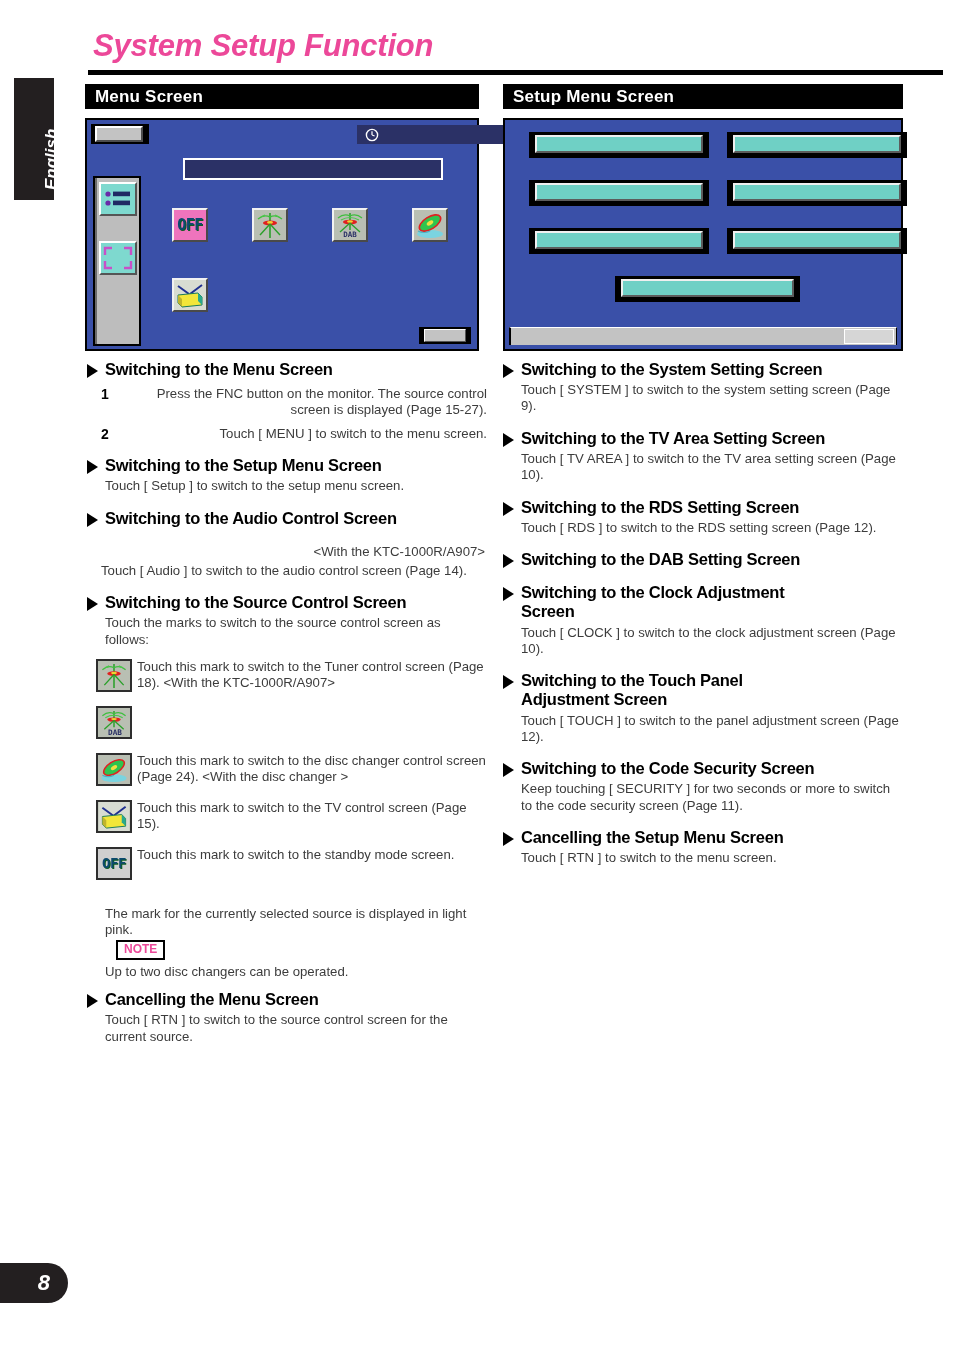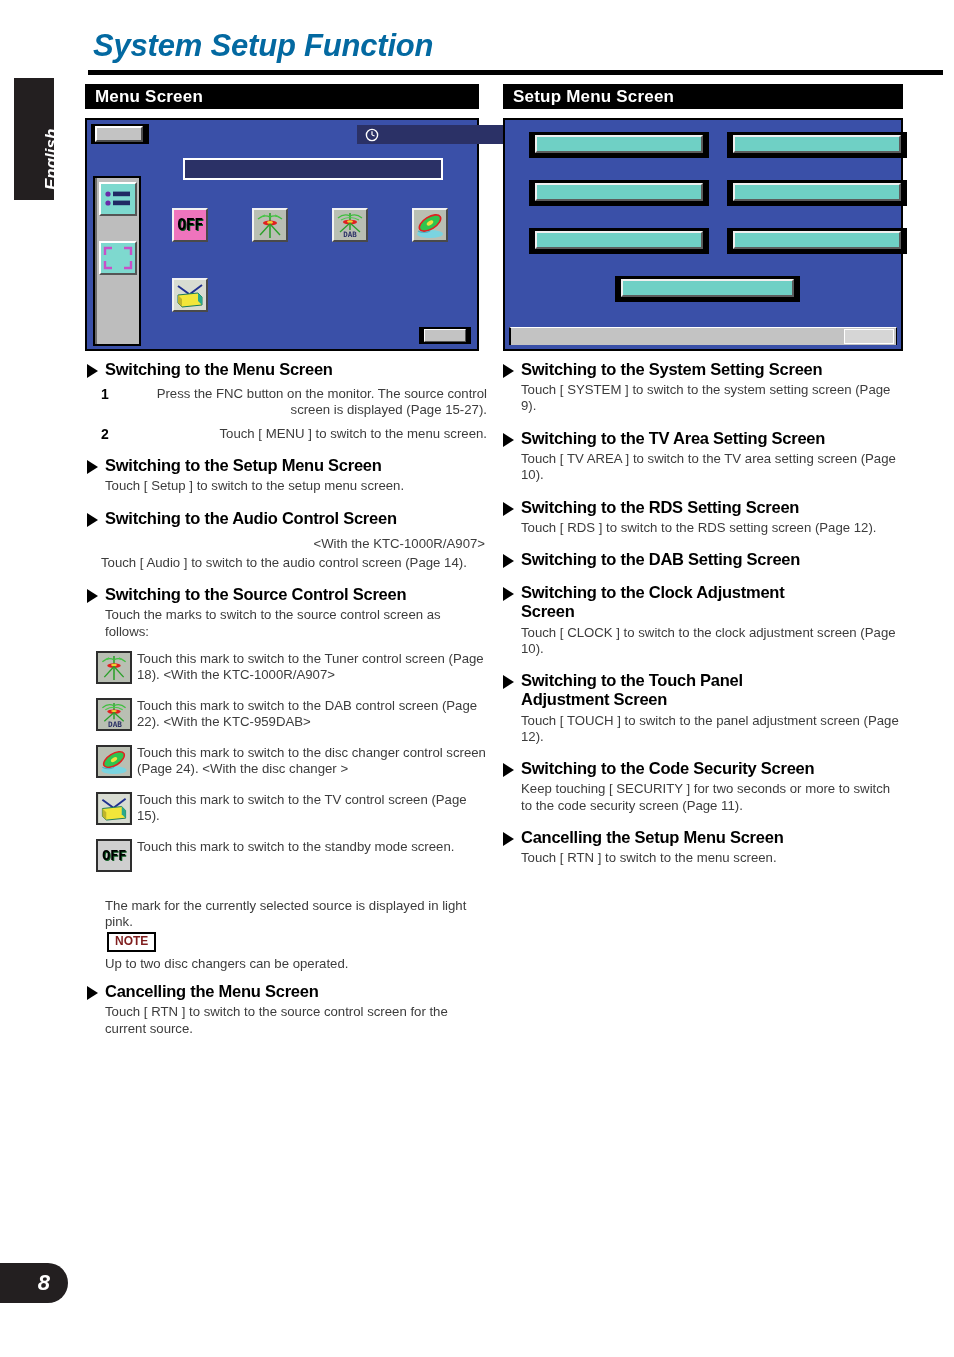--- a/index.html
+++ b/index.html
@@ -16,21 +16,21 @@
   .lang-tab span{
     display:block;color:#ffffff;font-style:italic;font-weight:bold;font-size:17px;
     white-space:nowrap;
     transform:rotate(-90deg);
     transform-origin:left top;
     position:absolute;left:28px;top:112px;
   }
   
   .page-title{
     position:absolute;left:93px;top:28px;
-    font-size:31px;font-weight:bold;font-style:italic;color:#0369a1;
+    font-size:31px;font-weight:bold;font-style:italic;color:#ec4899;
     letter-spacing:-0.2px;
   }
   .title-rule{
     position:absolute;left:88px;top:70px;width:855px;height:5px;background:#000;
   }
   
   .sec-bar{
     position:absolute;height:25px;background:#000000;color:#fff;
     font-size:17px;font-weight:bold;
     display:flex;align-items:center;padding-left:10px;box-sizing:border-box;
@@ -78,21 +78,21 @@
   .src-icon{
     position:absolute;width:36px;height:34px;box-sizing:border-box;
     border-top:2px solid #f2f2f2;border-left:2px solid #f2f2f2;
     border-right:2px solid #4a4a4a;border-bottom:2px solid #4a4a4a;
     background:#b9bfb3;overflow:hidden;
   }
   .src-icon.pink{background:#ef74bd;}
   .src-icon svg,.src-icon span{display:block;}
   .off-label{
     font-family:"DejaVu Sans Mono", monospace;font-weight:bold;font-size:15px;
-    color:#000000;text-align:center;line-height:30px;letter-spacing:-0.5px;
+    color:#0c4a6e;text-align:center;line-height:30px;letter-spacing:-0.5px;
     text-shadow:1px 1px 0 #0d5c22;
   }
   .btn-bottom{
     position:absolute;right:6px;bottom:5px;width:52px;height:17px;background:#000;
   }
   .btn-bottom i{
     position:absolute;left:5px;top:2px;right:5px;bottom:2px;background:#c3c3c3;
     border-top:1px solid #fff;border-left:1px solid #fff;
     border-right:1px solid #555;border-bottom:1px solid #555;
   }
@@ -141,37 +141,37 @@
   .gap-l{height:20px;}
 
   
   .step{position:relative;padding-left:37px;margin-top:7px;}
   .step .num{
     position:absolute;left:14px;top:0;font-size:14px;font-weight:bold;color:#000;
   }
   .step .txt{font-size:13.2px;line-height:1.24;color:#3c3c3c;display:block;text-align:right;}
 
   .right-note{
-    text-align:right;font-size:13.2px;color:#3c3c3c;margin:8px 0 0 0;
+    text-align:right;font-size:13.2px;color:#3c3c3c;margin:16px 0 0 0;
     padding-right:2px;
   }
 
   
   .mark-row{position:relative;padding-left:50px;margin-top:11px;min-height:36px;}
   .mark-row .mk{
     position:absolute;left:9px;top:0;width:36px;height:33px;box-sizing:border-box;
     border:2px solid #2e2e2e;background:#b9bfb3;overflow:hidden;
   }
   .mark-row .mk.pinkless{background:#cfcfcf;}
   .mark-row .mtxt{font-size:13.2px;line-height:1.24;color:#3c3c3c;display:block;}
 
   
   .note-box{
     display:inline-block;border:2px solid #000;padding:0px 6px 1px 6px;
-    font-size:12px;font-weight:bold;color:#7f1d1d;margin-left:20px;line-height:15px;
+    font-size:12px;font-weight:bold;color:#ec4899;margin-left:29px;line-height:15px;
   }
 
   
   .pagenum{
     position:absolute;left:-10px;top:1263px;width:78px;height:40px;background:#231f20;
     border-radius:0 22px 22px 0;
     color:#fff;font-size:22px;font-weight:bold;font-style:italic;
     display:flex;align-items:center;justify-content:flex-end;padding-right:18px;
     box-sizing:border-box;
   }
@@ -356,21 +356,20 @@
         <rect width="32" height="30" fill="#b9bfb3"></rect>
         <path d="M16 3 L16 20" stroke="#2aa02a" stroke-width="1.5"></path>
         <path d="M4 8 Q10 3 16 6 Q22 3 28 8" stroke="#3fbf3f" stroke-width="1.3" fill="none"></path>
         <path d="M7 10 Q16 5 25 10" stroke="#49c949" stroke-width="1.2" fill="none"></path>
         <ellipse cx="16" cy="12" rx="7" ry="2.3" fill="#e02020"></ellipse>
         <ellipse cx="16" cy="11.5" rx="3" ry="1.2" fill="#f0d030"></ellipse>
         <path d="M16 13 L6 22 M16 13 L26 22" stroke="#2aa02a" stroke-width="1.3"></path>
         <text x="17" y="28" font-family="DejaVu Sans Mono, monospace" font-size="8" font-weight="bold" fill="#2b3166" text-anchor="middle">DAB</text>
       </svg>
     </div>
-    <span class="mtxt">Touch this mark to switch to the DAB control screen (Page 22). &lt;With the KTC-959DAB&gt;</span>
   </div>
 
   <div class="mark-row">
     <div class="mk">
       <svg width="32" height="29" viewBox="0 0 32 30">
         <rect width="32" height="30" fill="#b9bfb3"></rect>
         <ellipse cx="16" cy="24" rx="13" ry="4" fill="#7ad4e0"></ellipse>
         <g transform="rotate(-32 16 13)">
           <ellipse cx="16" cy="13" rx="12" ry="6" fill="#2fc44f" stroke="#e02020" stroke-width="1.6"></ellipse>
           <ellipse cx="16" cy="13" rx="3.6" ry="2" fill="#f0e040"></ellipse>

